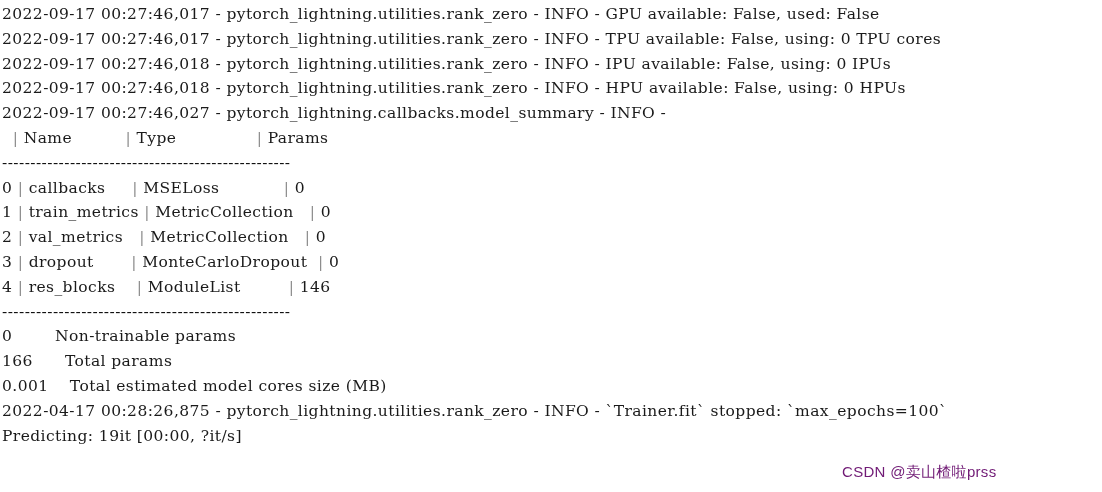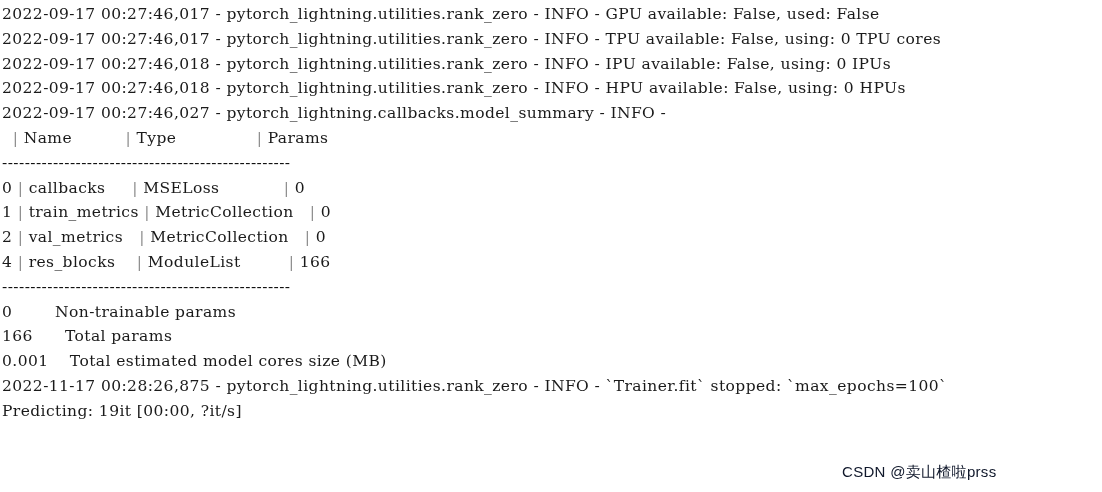--- a/index.html
+++ b/index.html
@@ -37,21 +37,21 @@
   }
   .pipe {
     color: #8d8d8d;
   }
   .watermark {
     position: absolute;
     left: 842px;
     top: 463px;
     font-family: "Liberation Sans", "DejaVu Sans", sans-serif;
     font-size: 15px;
-    color: #0f172a;
+    color: #701a75;
     letter-spacing: 0.3px;
     white-space: pre;
   }
 </style>
 </head>
 <body>
 
 <div id="console">
 
   <div class="line">2022-09-17 00:27:46,017 - pytorch_lightning.utilities.rank_zero - INFO - GPU available: False, used: False</div>
@@ -59,25 +59,26 @@
   <div class="line">2022-09-17 00:27:46,018 - pytorch_lightning.utilities.rank_zero - INFO - IPU available: False, using: 0 IPUs</div>
   <div class="line">2022-09-17 00:27:46,018 - pytorch_lightning.utilities.rank_zero - INFO - HPU available: False, using: 0 HPUs</div>
   <div class="line">2022-09-17 00:27:46,027 - pytorch_lightning.callbacks.model_summary - INFO - </div>
 
   <div class="line"><span>  </span><span class="pipe">|</span><span> Name          </span><span class="pipe">|</span><span> Type               </span><span class="pipe">|</span><span> Params</span></div>
   <div class="line sep">---------------------------------------------------</div>
 
   <div class="line"><span>0 </span><span class="pipe">|</span><span> callbacks     </span><span class="pipe">|</span><span> MSELoss            </span><span class="pipe">|</span><span> 0</span></div>
   <div class="line"><span>1 </span><span class="pipe">|</span><span> train_metrics </span><span class="pipe">|</span><span> MetricCollection   </span><span class="pipe">|</span><span> 0</span></div>
   <div class="line"><span>2 </span><span class="pipe">|</span><span> val_metrics   </span><span class="pipe">|</span><span> MetricCollection   </span><span class="pipe">|</span><span> 0</span></div>
-  <div class="line"><span>4 </span><span class="pipe">|</span><span> res_blocks    </span><span class="pipe">|</span><span> ModuleList         </span><span class="pipe">|</span><span> 166</span></div>
+  <div class="line"><span>3 </span><span class="pipe">|</span><span> dropout       </span><span class="pipe">|</span><span> MonteCarloDropout  </span><span class="pipe">|</span><span> 0</span></div>
+  <div class="line"><span>4 </span><span class="pipe">|</span><span> res_blocks    </span><span class="pipe">|</span><span> ModuleList         </span><span class="pipe">|</span><span> 146</span></div>
 
   <div class="line sep">---------------------------------------------------</div>
 
   <div class="line">0        Non-trainable params</div>
   <div class="line">166      Total params</div>
   <div class="line">0.001    Total estimated model cores size (MB)</div>
 
-  <div class="line">2022-11-17 00:28:26,875 - pytorch_lightning.utilities.rank_zero - INFO - `Trainer.fit` stopped: `max_epochs=100`</div>
+  <div class="line">2022-04-17 00:28:26,875 - pytorch_lightning.utilities.rank_zero - INFO - `Trainer.fit` stopped: `max_epochs=100`</div>
   <div class="line">Predicting: 19it [00:00, ?it/s]</div>
 
   <div class="watermark">CSDN @卖山楂啦prss</div>
 </div>
 
 </body></html>

